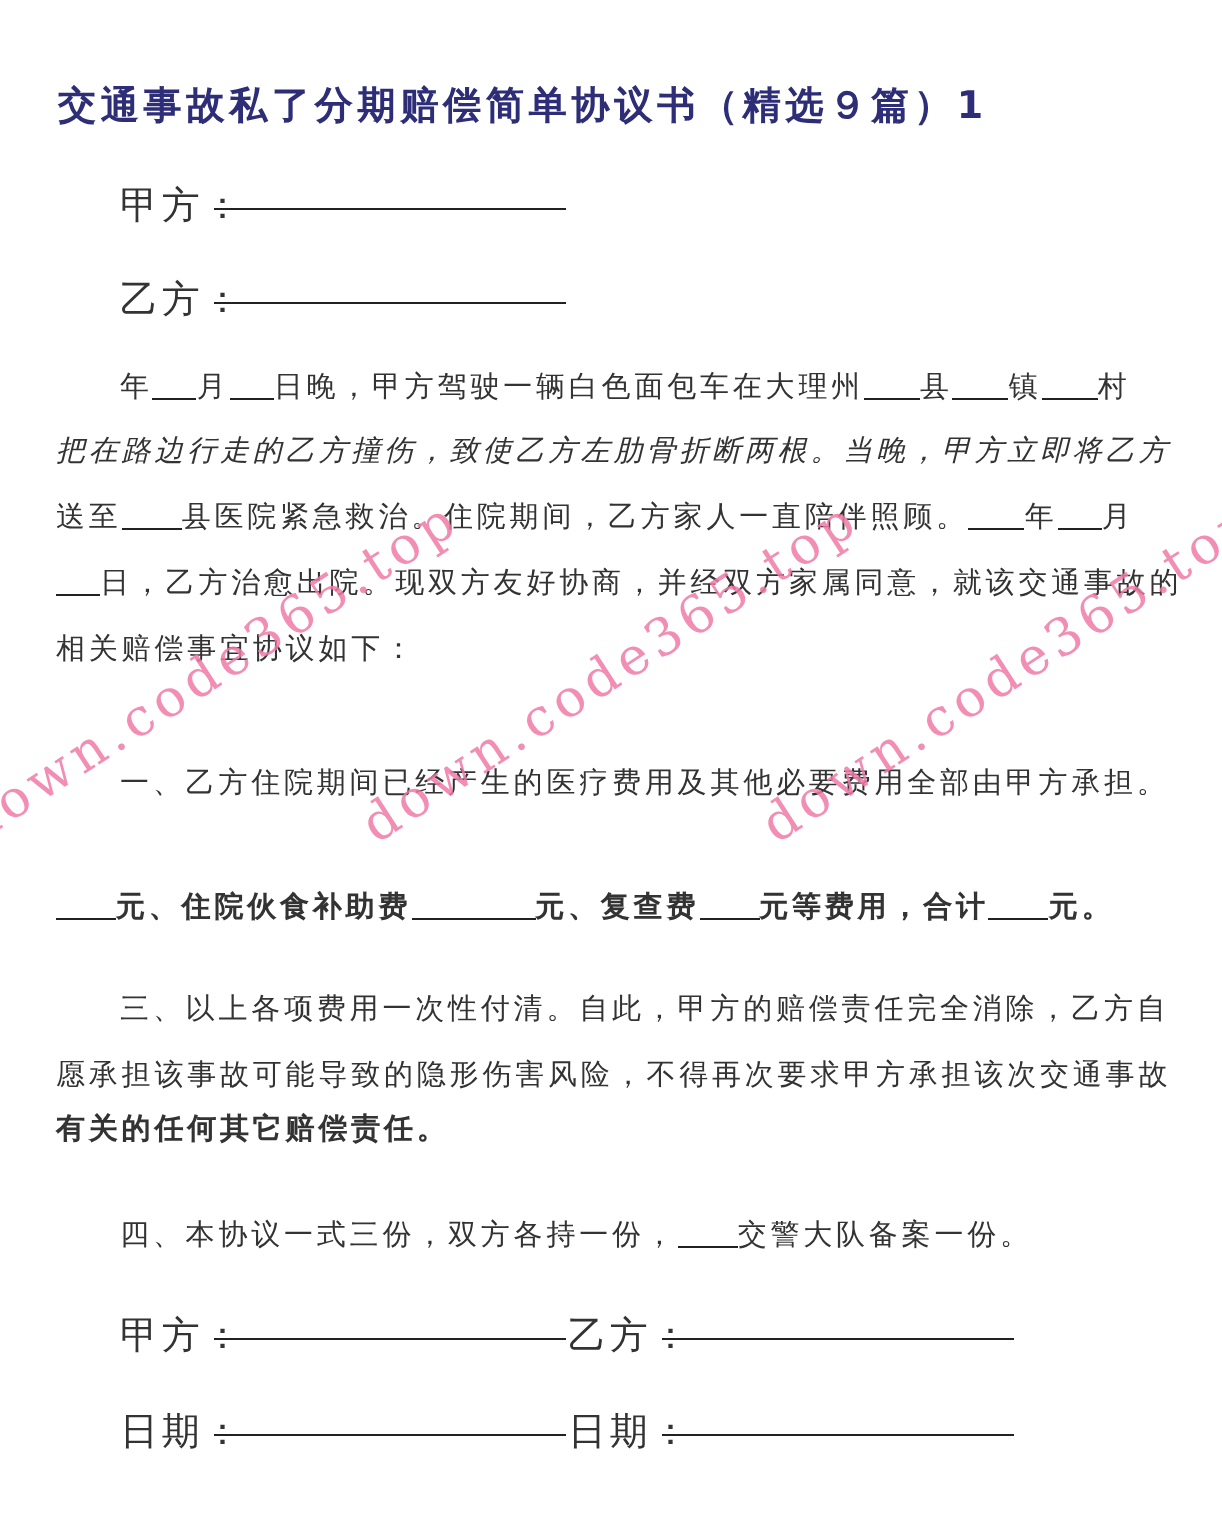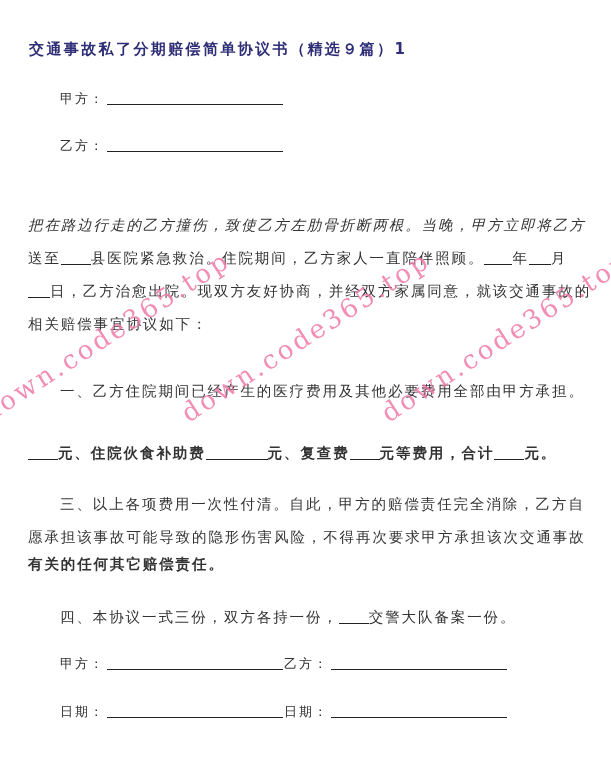--- a/index.html
+++ b/index.html
@@ -18,42 +18,42 @@
     .page {
       position: absolute;
       left: 0; top: 0;
       width: 611px;
       height: 758px;
     }
     .title {
       position: absolute;
       left: 29px;
       top: 40px;
-      font-size: 15px;
+      font-size: 19px;
       font-weight: bold;
       color: #2e2e78;
       letter-spacing: 2.4px;
       white-space: nowrap;
     }
     .line {
       position: absolute;
       font-size: 14.5px;
       letter-spacing: 1.9px;
       white-space: nowrap;
       color: #333;
     }
     .blank {
       display: inline-block;
       border-bottom: 1px solid #222;
       height: 14px;
       vertical-align: -2px;
     }
     .sig-label {
       position: absolute;
-      font-size: 13px;
+      font-size: 19px;
       letter-spacing: 1.9px;
       white-space: nowrap;
       color: #333;
     }
     .sig-blank {
       position: absolute;
       border-bottom: 1.5px solid #222;
       height: 0;
     }
     .watermark {
@@ -75,20 +75,23 @@
 <div class="page">
 
   <div class="title">交通事故私了分期赔偿简单协议书（精选９篇）1</div>
 
   <div class="sig-label" style="left:60px; top:90px;">甲方：</div>
   <div class="sig-blank" style="left:107px; top:104px; width:176px;"></div>
 
   <div class="sig-label" style="left:60px; top:137px;">乙方：</div>
   <div class="sig-blank" style="left:107px; top:151px; width:176px;"></div>
 
+  <div class="line" style="left:60px; top:184px;">
+    <span>年</span><span class="blank" style="width:22px;"></span><span>月</span><span class="blank" style="width:22px;"></span><span>日晚，甲方驾驶一辆白色面包车在大理州</span><span class="blank" style="width:28px;"></span><span>县</span><span class="blank" style="width:28px;"></span><span>镇</span><span class="blank" style="width:28px;"></span><span>村</span>
+  </div>
 
   <div class="line" style="left:28px; top:216px;font-style:italic;">把在路边行走的乙方撞伤，致使乙方左肋骨折断两根。当晚，甲方立即将乙方</div>
 
   <div class="line" style="left:28px; top:282px;">
     <span class="blank" style="width:22px;"></span><span>日，乙方治愈出院。现双方友好协商，并经双方家属同意，就该交通事故的</span>
   </div>
 
   <div class="line" style="left:28px; top:249px;">
     <span>送至</span><span class="blank" style="width:30px;"></span><span>县医院紧急救治。住院期间，乙方家人一直陪伴照顾。</span><span class="blank" style="width:28px;"></span><span>年</span><span class="blank" style="width:22px;"></span><span>月</span>
   </div>

